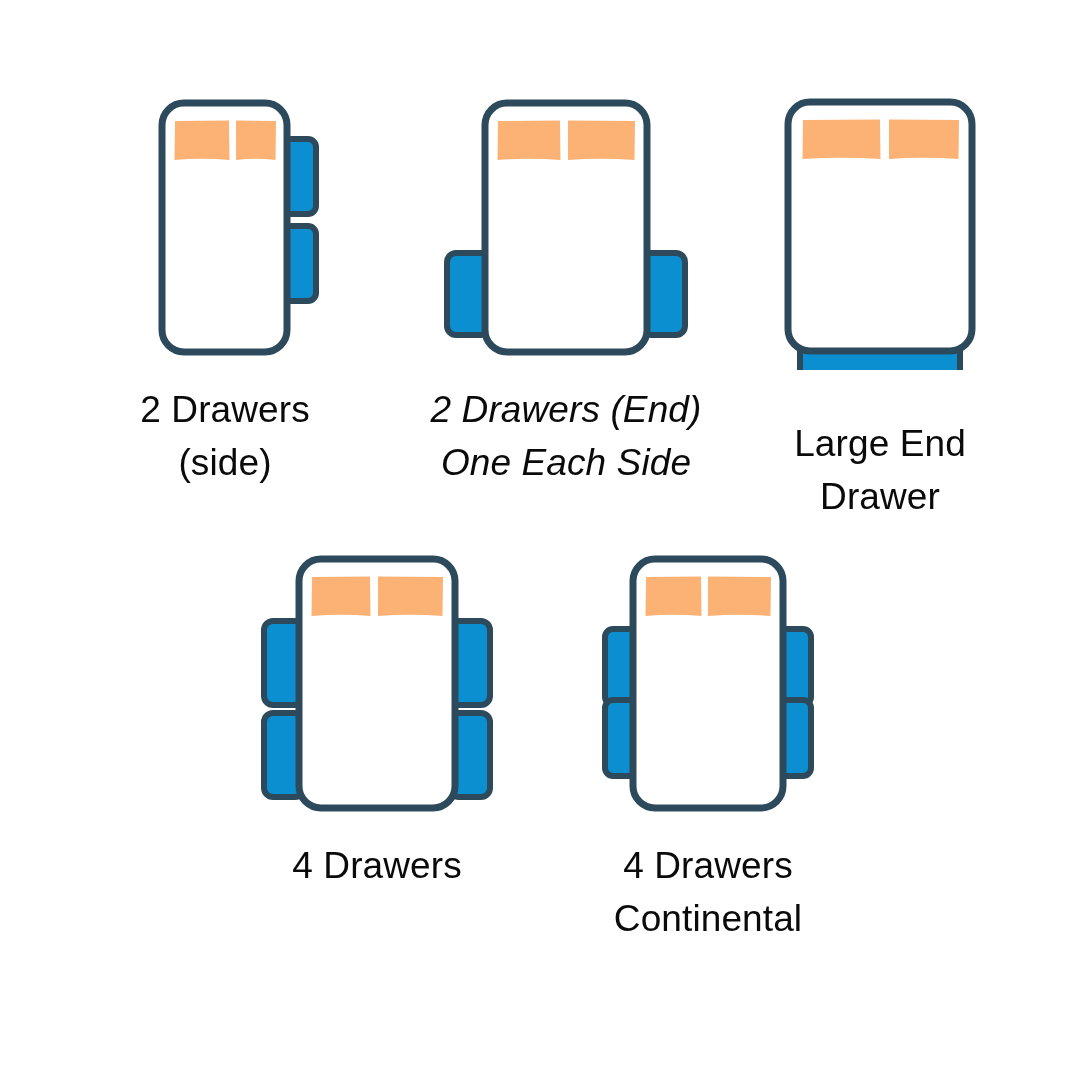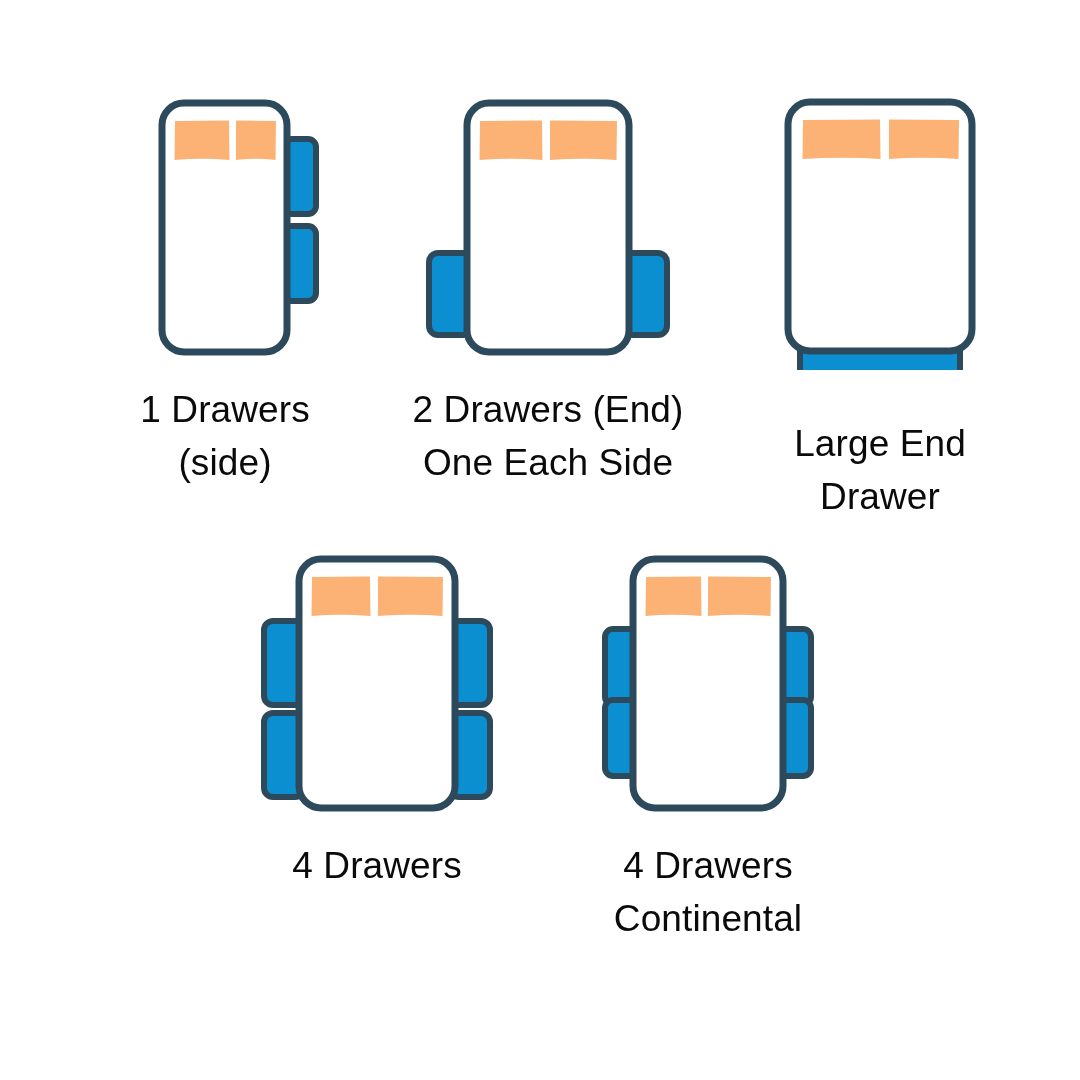--- a/index.html
+++ b/index.html
@@ -35,21 +35,21 @@
     color: #0a0a0a;
     font-family: "Liberation Sans", sans-serif;
     font-size: 37px;
     font-weight: 400;
     line-height: 1.42;
     letter-spacing: 0.1px;
     white-space: pre-line;
   }
   
   #option-1 { left: 60px;  top: 92px;  width: 330px; }
-  #option-2 { left: 388px; top: 92px;  width: 320px; }
+  #option-2 { left: 406px; top: 92px;  width: 320px; font-style: italic; }
   #option-3 { left: 722px; top: 70px;  width: 316px; gap: 20px; }
   
   #option-4 { left: 212px; top: 548px; width: 330px; }
   #option-5 { left: 548px; top: 548px; width: 320px; }
 
   #option-1 .option-label { margin-top: 22px; }
   #option-2 .option-label { margin-top: 22px; }
   #option-3 .option-label { margin-top: 28px; }
   #option-4 .option-label { margin-top: 22px; }
   #option-5 .option-label { margin-top: 22px; }
@@ -63,21 +63,21 @@
     <svg class="bed-figure" width="260" height="270" viewBox="0 0 260 270">
 
       <rect x="188" y="47" width="33" height="75" rx="8" ry="8" fill="#0b8fd0" stroke="#2d4a5c" stroke-width="6"></rect>
       <rect x="188" y="134" width="33" height="75" rx="8" ry="8" fill="#0b8fd0" stroke="#2d4a5c" stroke-width="6"></rect>
 
       <rect x="67" y="11" width="125" height="249" rx="22" ry="22" fill="#ffffff" stroke="#2d4a5c" stroke-width="7"></rect>
 
       <path d="M80 29 L134 28.5 L134.5 68 Q107 65.5 79.5 68 Z" fill="#fcb274"></path>
       <path d="M141 28.5 L181 29 L180.5 68 Q161 65.5 141 68 Z" fill="#fcb274"></path>
     </svg>
-    <div class="option-label">1 Drawers
+    <div class="option-label">2 Drawers
 (side)</div>
   </div>
 
   <div class="bed-option" id="option-2">
     <svg class="bed-figure" width="290" height="270" viewBox="0 0 290 270">
       <rect x="26" y="161" width="43" height="82" rx="9" ry="9" fill="#0b8fd0" stroke="#2d4a5c" stroke-width="6"></rect>
       <rect x="221" y="161" width="43" height="82" rx="9" ry="9" fill="#0b8fd0" stroke="#2d4a5c" stroke-width="6"></rect>
       <rect x="64" y="11" width="162" height="249" rx="22" ry="22" fill="#ffffff" stroke="#2d4a5c" stroke-width="7"></rect>
       <path d="M77 29 L139 28.5 L139.5 68 Q108 65.5 76.5 68 Z" fill="#fcb274"></path>
       <path d="M147 28.5 L214 29 L213.5 68 Q180 65.5 147 68 Z" fill="#fcb274"></path>

